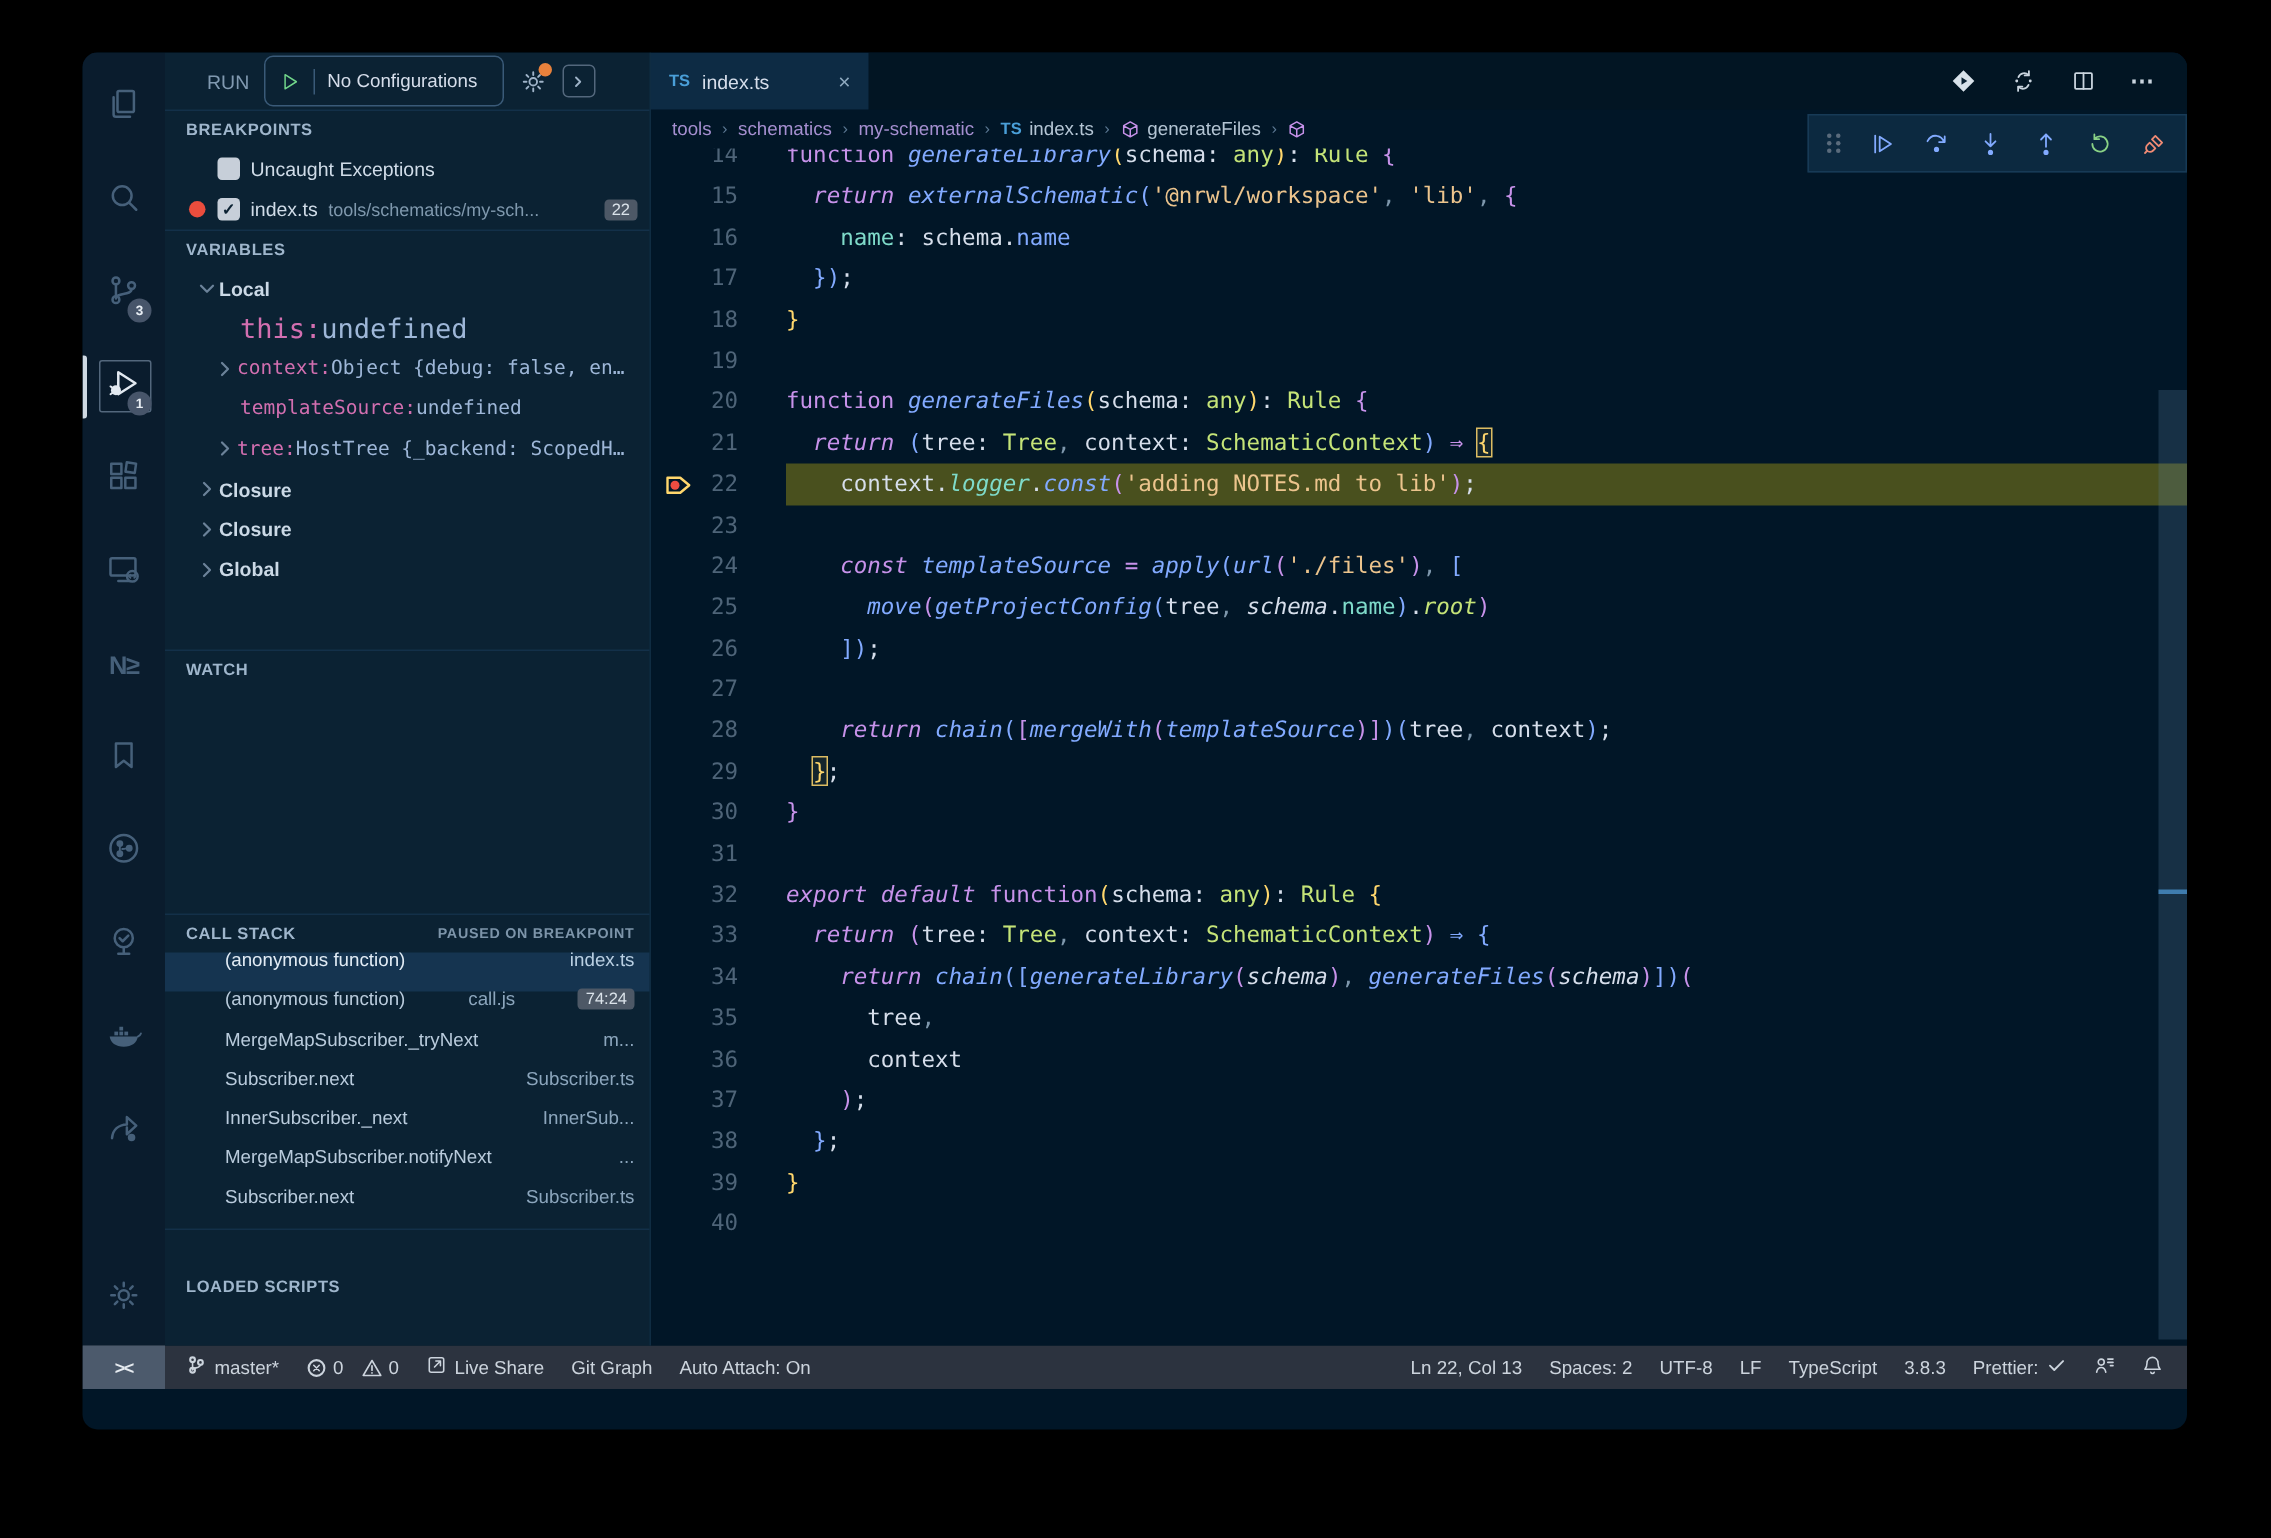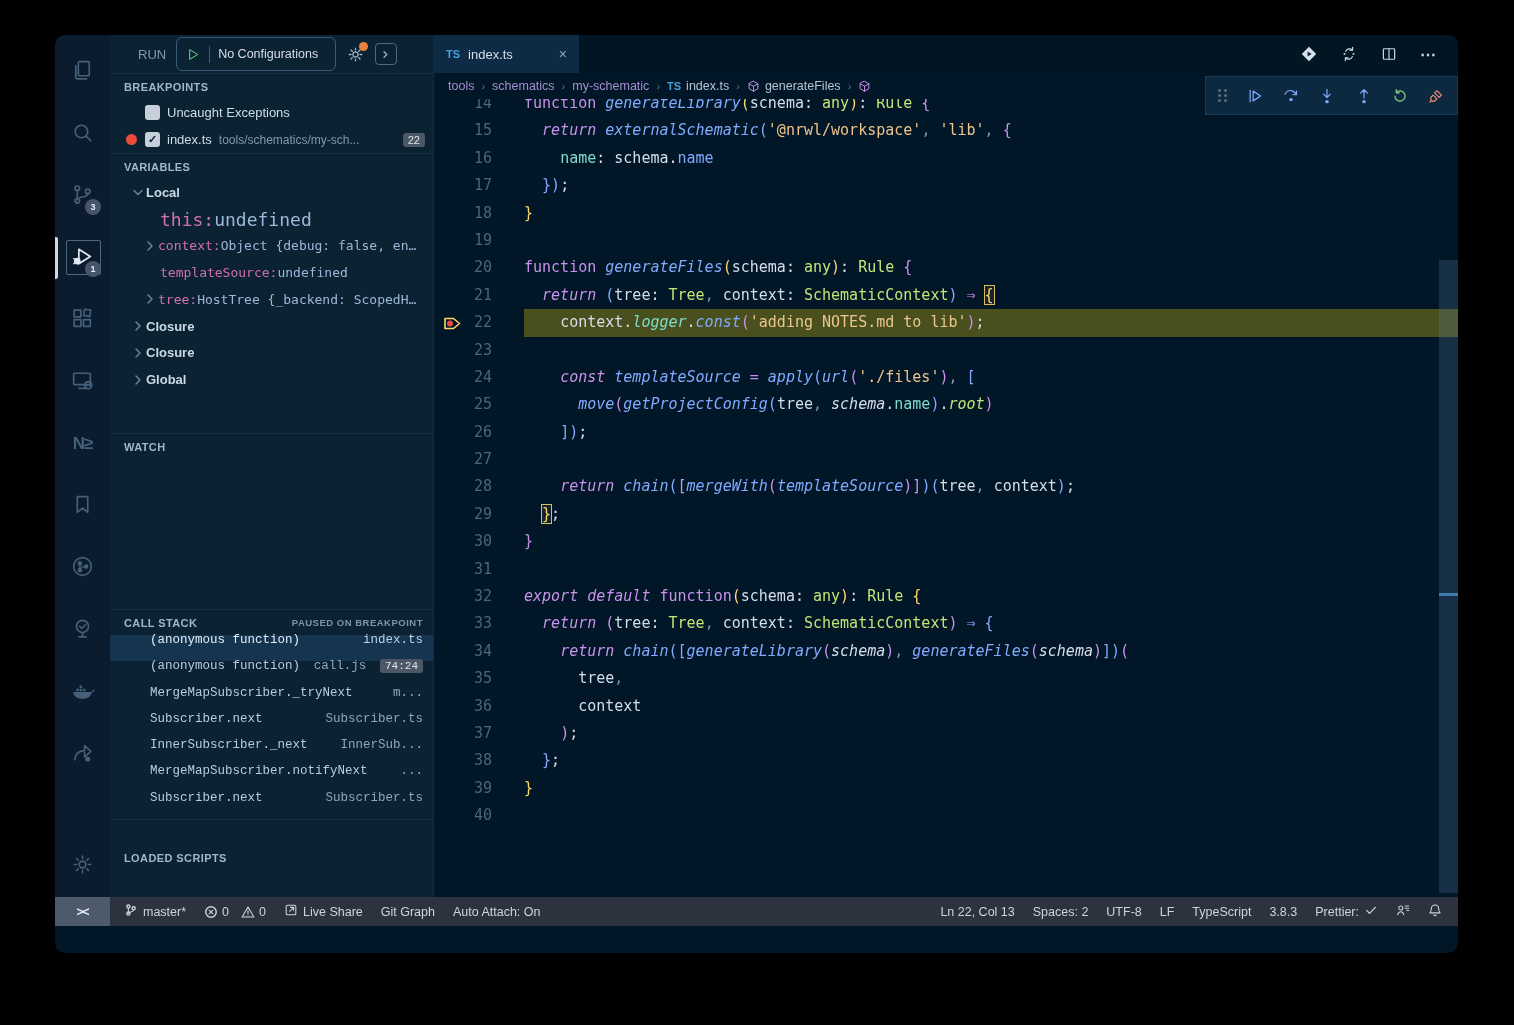--- a/index.html
+++ b/index.html
@@ -50,21 +50,21 @@
   .var-row { height:26.75px; display:flex; align-items:center; cursor:pointer; }
   .var-row .chev { width:16px; flex:none; }
   .scope-label { font-weight:bold; color:#cbd9e6; }
   .mono { font-family:"DejaVu Sans Mono", monospace; }
   .var-name { color:#d26fb0; }
   .var-value { color:#9eb7d8; white-space:nowrap; overflow:hidden; }
 
   .watch-body { height:150px; }
   .filler40 { height:40px; }
 
-  .cs-row { height:26.25px; display:flex; align-items:center; padding:0 10px 16px 40px; font-family:Liberation Mono, monospace; font-size:12.5px; color:#b9cbdc; cursor:pointer; gap:8px; }
+  .cs-row { height:26.25px; display:flex; align-items:center; padding:0 10px 16px 40px; font-family:Liberation Sans, sans-serif; font-size:12.5px; color:#b9cbdc; cursor:pointer; gap:8px; }
   .cs-row.selected { background:#153450; color:#e2ecf5; }
   .cs-file { margin-left:auto; color:#8ca6bd; white-space:nowrap; }
   .cs-row.selected .cs-file { color:#b9cfe2; }
   .sec-header.loaded { border-top:1px solid #133049; }
 
   
   .editor { flex:1; position:relative; background:#011627; overflow:hidden; }
   .tabbar { height:38px; background:#021523; display:flex; align-items:stretch; }
   .tab { width:145px; background:#0d2b44; display:flex; align-items:center; padding:0 12px; gap:8px; font-size:13px; color:#d6deeb; cursor:pointer; }
   .ts-icon { color:#4a9fd8; font-weight:bold; font-size:11px; }

